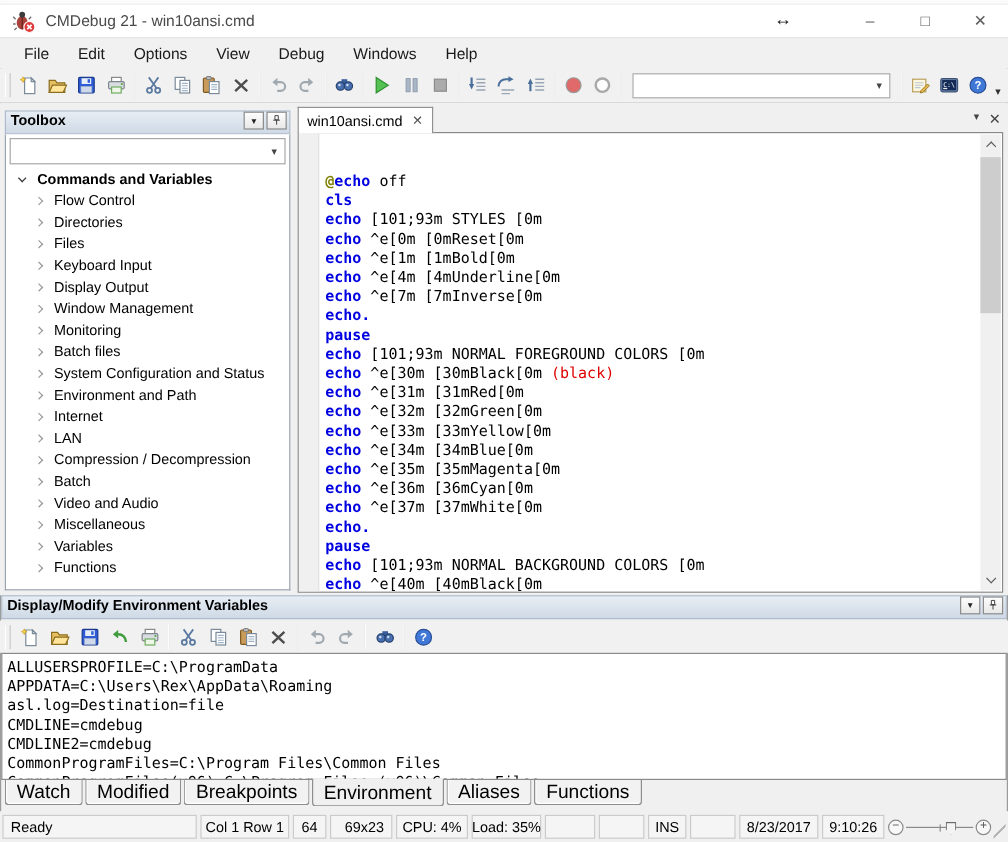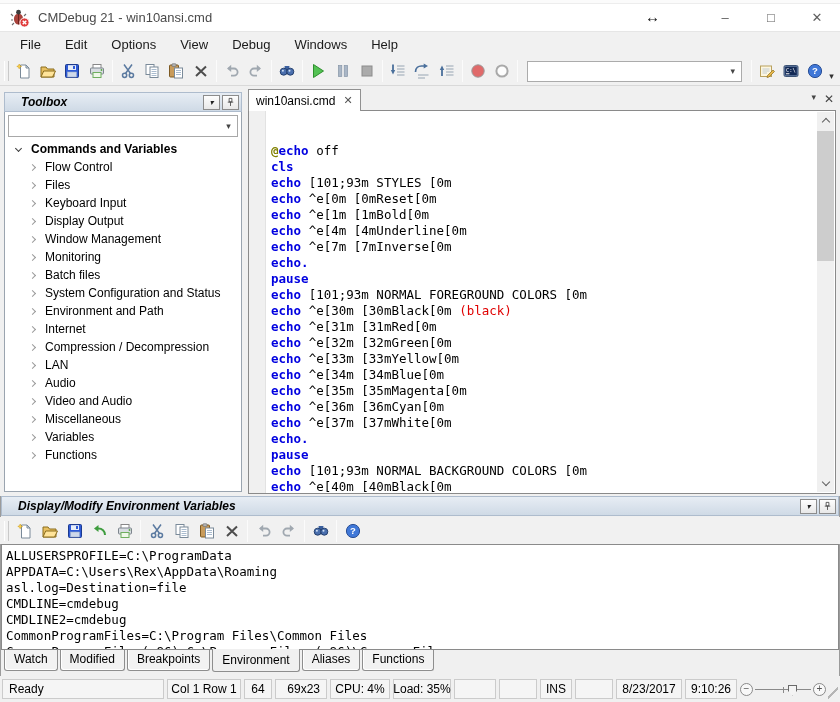--- a/index.html
+++ b/index.html
@@ -27,21 +27,21 @@
   .tb-sep { width:1px; height:22px; background:#d2d2d2; border-right:1px solid #fbfbfb; margin:0 3px; }
   .tb-btn { width:25px; height:25px; display:flex; align-items:center; justify-content:center; border:1px solid transparent; border-radius:2px; }
   .tb-btn svg { width:16px; height:16px; }
   .tb-combo { width:222px; height:21px; background:#fff; border:1px solid #ababab; margin:0 6px; display:flex; align-items:center; justify-content:flex-end; }
   .tb-combo .dd { width:16px; height:100%; display:flex; align-items:center; justify-content:center; color:#444; font-size:9px; }
   .tb-overflow { color:#333; font-size:9px; padding:0 6px 0 2px; align-self:flex-end; margin-bottom:4px; }
   
   #main { position:absolute; top:86px; left:0; right:0; height:410px; background:#f0f0f0; }
   
   #toolbox { position:absolute; left:4px; top:6px; width:238px; bottom:4px; }
-  .panel-header { height:20px; background:linear-gradient(#e7edf4,#cfdae6); border:1px solid #aebccd; display:flex; align-items:center; padding:0 2px 0 16px;font-style:italic; }
+  .panel-header { height:20px; background:linear-gradient(#e7edf4,#cfdae6); border:1px solid #aebccd; display:flex; padding:0 2px 0 4px; }
   .panel-header .ph-title { font-weight:bold; font-size:12px; flex:1; }
   .ph-btn { width:17px; height:15px; background:linear-gradient(#fdfdfd,#e8e8e8); border:1px solid #8c8c8c; display:flex; align-items:center; justify-content:center; margin-left:2px; font-size:8px; color:#222; }
   .ph-btn svg { width:11px; height:11px; }
   #toolbox-body { position:absolute; top:20px; left:0; right:0; bottom:0; background:#fff; border:1px solid #9aa4af; border-top:none; }
   #toolbox-combo { margin:3px; height:22px; border:1px solid #a8a8a8; background:#fff; display:flex; align-items:center; justify-content:flex-end; }
   #toolbox-combo .dd { width:17px; color:#444; font-size:9px; text-align:center; }
   #tree { margin-top:2px; }
   .tree-item { height:18px; display:flex; align-items:center; font-size:12px; }
   .tree-item.root { font-weight:bold; }
   .tree-item .chev { width:26px; display:flex; justify-content:center; }
@@ -69,21 +69,21 @@
   .vs-up { top:0; } .vs-up i { transform:rotate(-135deg); margin-top:3px; }
   .vs-down { bottom:0; } .vs-down i { transform:rotate(45deg); margin-bottom:3px; }
   .vs-thumb { position:absolute; left:0; top:19px; width:17px; height:130px; background:#cdcdcd; }
   
   #bottom { position:absolute; top:496px; left:0; right:0; height:180px; }
   #bottom .panel-header { margin:0 1px; }
   #bottom-toolbar { position:absolute; top:21px; left:0; right:0; height:27px; padding-left:2px; }
   #env-box { position:absolute; top:48px; left:1px; right:1px; height:106px; background:#fff; border:1px solid #8a8a8a; overflow:hidden; }
   #env-lines { padding:3px 0 0 4px; font-family:"DejaVu Sans Mono","Liberation Mono",monospace; font-size:12.5px; line-height:16px; white-space:pre; }
   #bottom-tabs { position:absolute; top:154px; left:4px; right:0; height:24px; display:flex; align-items:flex-start; }
-  .b-tab { height:21px; background:#f2f2f2; border:1px solid #8e8e8e; border-top:none; border-radius:0 0 3px 3px; padding:2px 9px 0; font-size:12px; margin-right:2px; box-shadow:inset 1px -1px 0 #ffffff; }
+  .b-tab { height:21px; background:#f2f2f2; border:1px solid #8e8e8e; border-top:none; border-radius:0 0 3px 3px; padding:2px 9px 0; font-size:16px; margin-right:2px; box-shadow:inset 1px -1px 0 #ffffff; }
   .b-tab.active { height:23px; background:#f0f0f0; border-top:none; box-shadow:none; position:relative; top:-1px; padding-top:4px; z-index:2; }
   
   #statusbar { position:absolute; bottom:0; left:0; right:0; height:26px; background:#f0f0f0; display:flex; align-items:center; padding:0 2px; }
   .st-cell { height:20px; background:#f5f5f5; border:1px solid #cbcbcb; display:flex; align-items:center; padding:0 6px; margin-right:3px; font-size:12px; white-space:nowrap; }
   .st-ready { flex:1; }
   .st-right { justify-content:flex-end; }
   .st-center { justify-content:center; }
   #st-slider { width:86px; height:20px; display:flex; align-items:center; position:relative; margin-right:2px; }
   .sl-circle { width:13px; height:13px; border-radius:50%; border:1px solid #8a8a8a; background:#f8f8f8; color:#555; font-size:10px; line-height:10px; display:flex; align-items:center; justify-content:center; }
   .sl-track { flex:1; height:0; border-top:1px solid #8a8a8a; margin:0 2px; position:relative; }
@@ -315,20 +315,26 @@
           <div class="tree-item child">
             <span class="chev">
               <i></i>
             </span>
             <span>Flow Control</span>
           </div>
           <div class="tree-item child">
             <span class="chev">
               <i></i>
             </span>
+            <span>Directories</span>
+          </div>
+          <div class="tree-item child">
+            <span class="chev">
+              <i></i>
+            </span>
             <span>Files</span>
           </div>
           <div class="tree-item child">
             <span class="chev">
               <i></i>
             </span>
             <span>Keyboard Input</span>
           </div>
           <div class="tree-item child">
             <span class="chev">
@@ -369,33 +375,33 @@
           <div class="tree-item child">
             <span class="chev">
               <i></i>
             </span>
             <span>Internet</span>
           </div>
           <div class="tree-item child">
             <span class="chev">
               <i></i>
             </span>
+            <span>LAN</span>
+          </div>
+          <div class="tree-item child">
+            <span class="chev">
+              <i></i>
+            </span>
             <span>Compression / Decompression</span>
           </div>
           <div class="tree-item child">
             <span class="chev">
               <i></i>
             </span>
-            <span>LAN</span>
-          </div>
-          <div class="tree-item child">
-            <span class="chev">
-              <i></i>
-            </span>
-            <span>Audio</span>
+            <span>Batch</span>
           </div>
           <div class="tree-item child">
             <span class="chev">
               <i></i>
             </span>
             <span>Video and Audio</span>
           </div>
           <div class="tree-item child">
             <span class="chev">
               <i></i>

